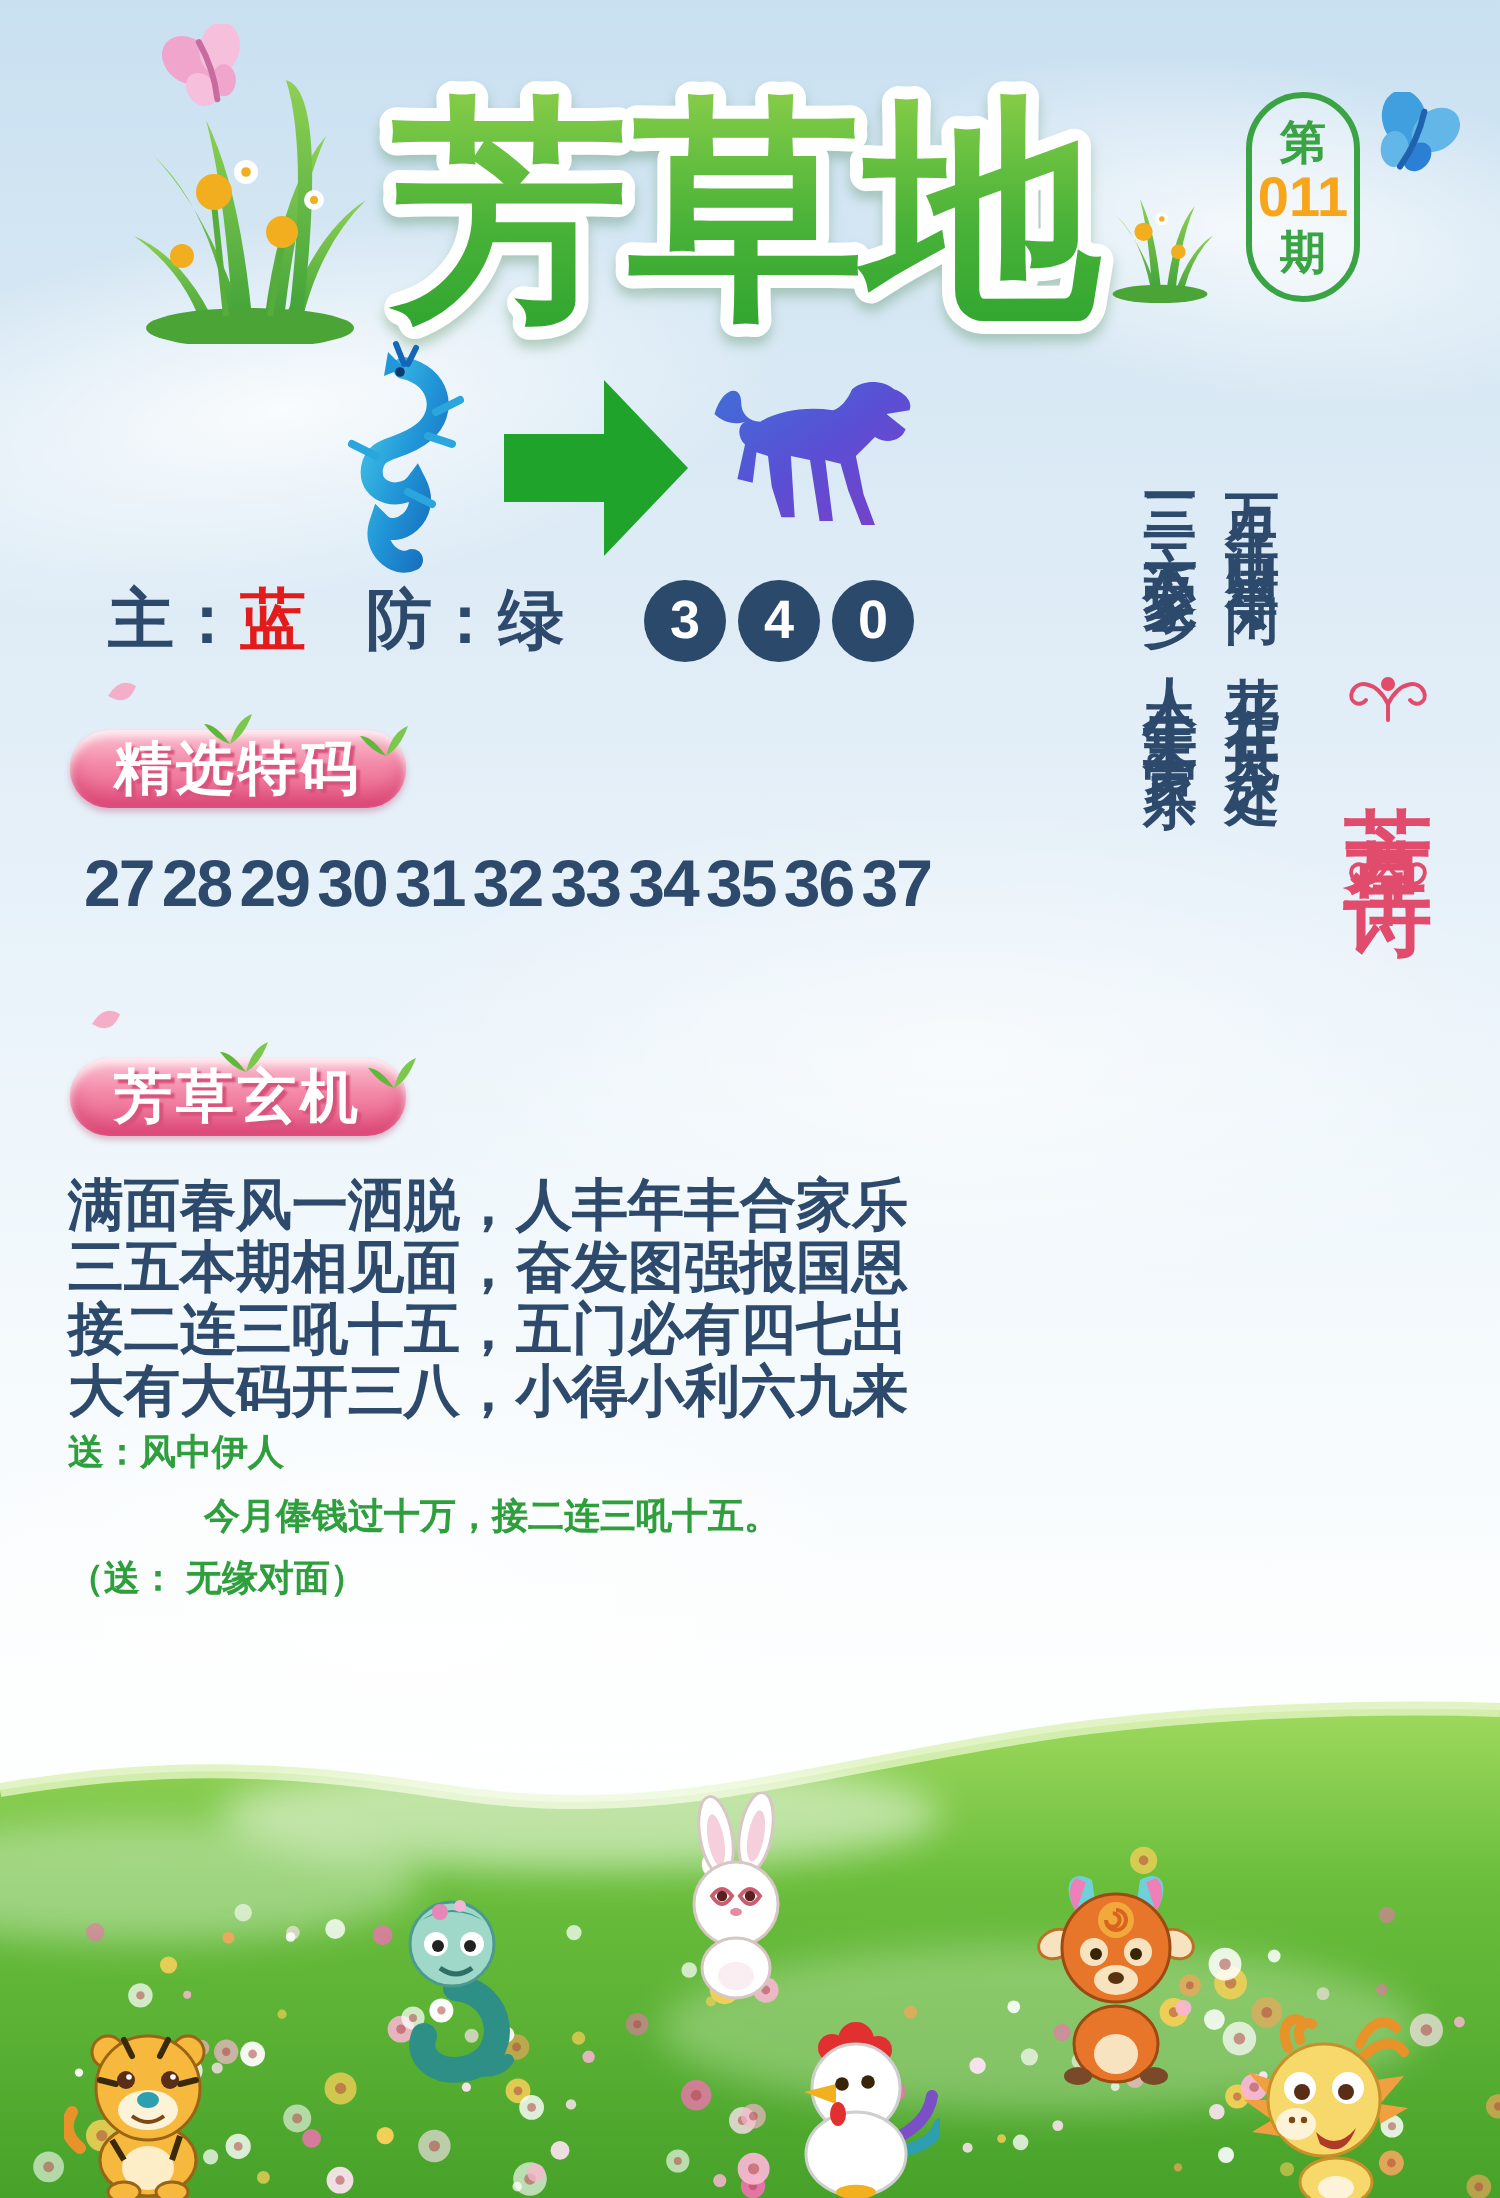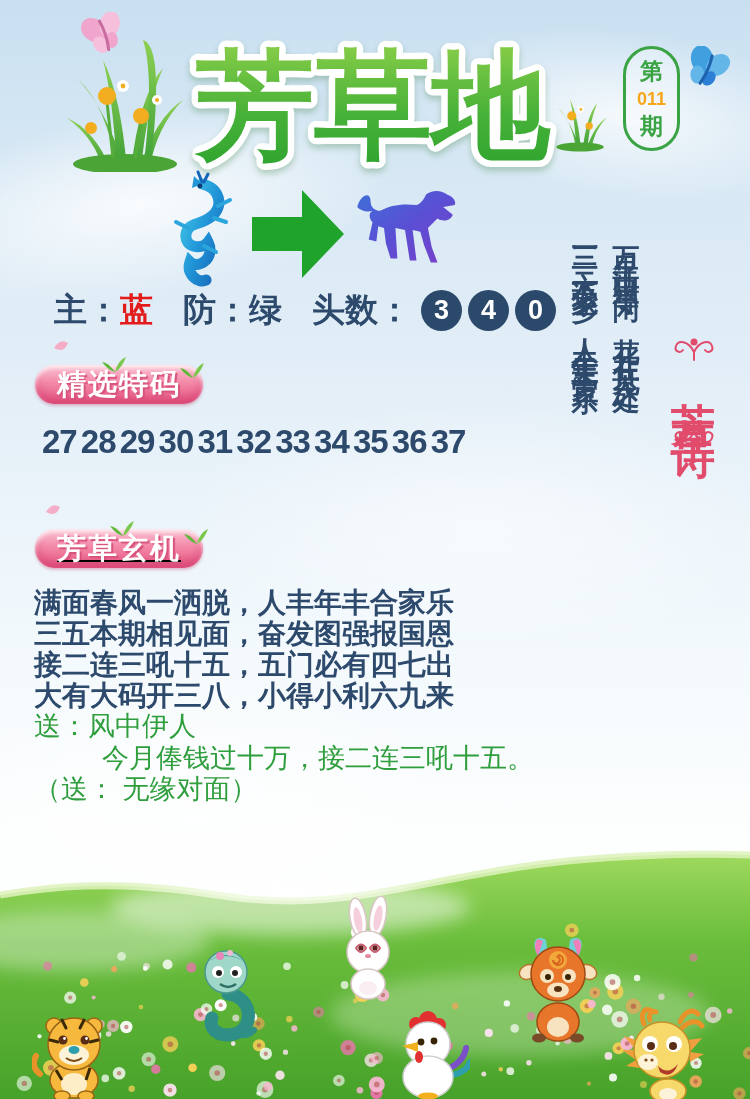--- a/index.html
+++ b/index.html
@@ -15,50 +15,50 @@
   .c3{left:170px;top:400px;width:620px;height:260px;opacity:.7;}
   .c4{left:-60px;top:660px;width:520px;height:280px;opacity:.8;}
 
   .abs{position:absolute;}
 
   
   .issue-badge{left:623px;top:46px;width:57px;height:105px;box-sizing:border-box;
     border:3px solid #3aa344;border-radius:30px;background:rgba(255,255,255,0.28);
     display:flex;flex-direction:column;align-items:center;justify-content:center;gap:2px;}
   .issue-badge .zh{color:#3aa344;font-size:23px;font-weight:bold;line-height:25px;}
-  .issue-badge .num{color:#f7a61b;font-size:18px;font-weight:bold;line-height:26px;letter-spacing:0px;}
+  .issue-badge .num{color:#f7a61b;font-size:28px;font-weight:bold;line-height:26px;letter-spacing:0px;}
 
   
   .forecast{left:54px;top:288px;display:flex;align-items:center;
     color:#2d4a6c;font-size:33px;font-weight:bold;white-space:nowrap;}
   .forecast .red{color:#e31b1b;}
   .forecast .gap-m{width:30px;}
   .head-circles{display:flex;gap:6px;margin-left:10px;}
   .head-circle{width:41px;height:41px;border-radius:50%;background:#2b4a6b;color:#fff;
     display:flex;align-items:center;justify-content:center;font-size:27px;font-weight:bold;}
 
   
   .banner{width:168px;height:39px;border-radius:27px;
     background:linear-gradient(180deg,#fbc3d4 0%,#f388a7 45%,#e85b85 100%);
     box-shadow:inset 0 3px 4px rgba(255,255,255,.75), inset 0 -7px 9px rgba(198,36,92,.38), 0 2px 3px rgba(185,70,110,.35);
     display:flex;align-items:center;justify-content:center;}
   .banner span{color:#fff;font-weight:bold;font-size:29px;letter-spacing:2px;text-shadow:2px 2px 1px #d8537b;}
   .banner-codes{left:35px;top:365px;}
-  .banner-mystery{left:35px;top:529px;text-decoration:underline;}
+  .banner-mystery{left:35px;top:529px;}
   .sprout{position:absolute;width:30px;height:22px;}
   .petal{position:absolute;width:22px;height:18px;}
 
   
   .codes-block{left:42px;top:422px;color:#2d4a6c;font-weight:bold;font-size:33px;
     letter-spacing:-1px;word-spacing:-4px;line-height:39px;white-space:nowrap;}
 
   
   .text-block{left:34px;top:587px;width:545px;}
   .poem-line{color:#2d4a6c;font-size:28px;font-weight:bold;line-height:31px;white-space:nowrap;}
-  .gift-line{color:#2f9e3d;font-size:27px;font-weight:normal;line-height:31.5px;white-space:nowrap;}
+  .gift-line{color:#2f9e3d;font-size:18px;font-weight:bold;line-height:31.5px;white-space:nowrap;}
   .gift-line.indent{padding-left:68px;}
 
   
   .vpoem{right:108px;top:226px;height:600px;writing-mode:vertical-rl;text-orientation:upright;
     color:#2d4a6c;font-size:27px;font-weight:bold;letter-spacing:8px;line-height:33px;}
   .vcol{margin-left:8px;}
 
   
   .side-title{right:28px;top:334px;width:56px;display:flex;flex-direction:column;align-items:center;}
   .side-title .vtitle{writing-mode:vertical-rl;text-orientation:upright;color:#e14b6c;
@@ -186,21 +186,20 @@
              L32,42 L30,58 L22,56 L26,38 C22,34 22,28 26,26 C20,28 14,26 10,22 Z" fill="url(#dogg)"></path>
   </svg>
 
   <div class="abs forecast">
     <span>主：</span>
     <span class="red">蓝</span>
     <span class="gap-m"></span>
     <span>防：</span>
     <span>绿</span>
     <span class="gap-m"></span>
-    <span>头数：</span>
     <span class="head-circles">
       <span class="head-circle">3</span>
       <span class="head-circle">4</span>
       <span class="head-circle">0</span>
     </span>
   </div>
 
   <div class="abs banner banner-codes">
     <span>精选特码</span>
   </div>

